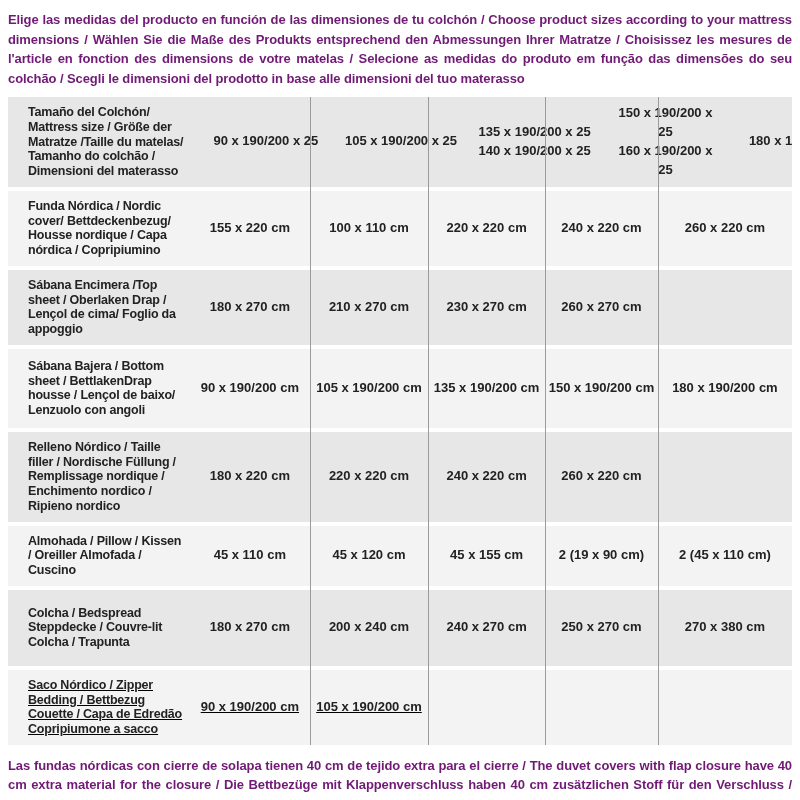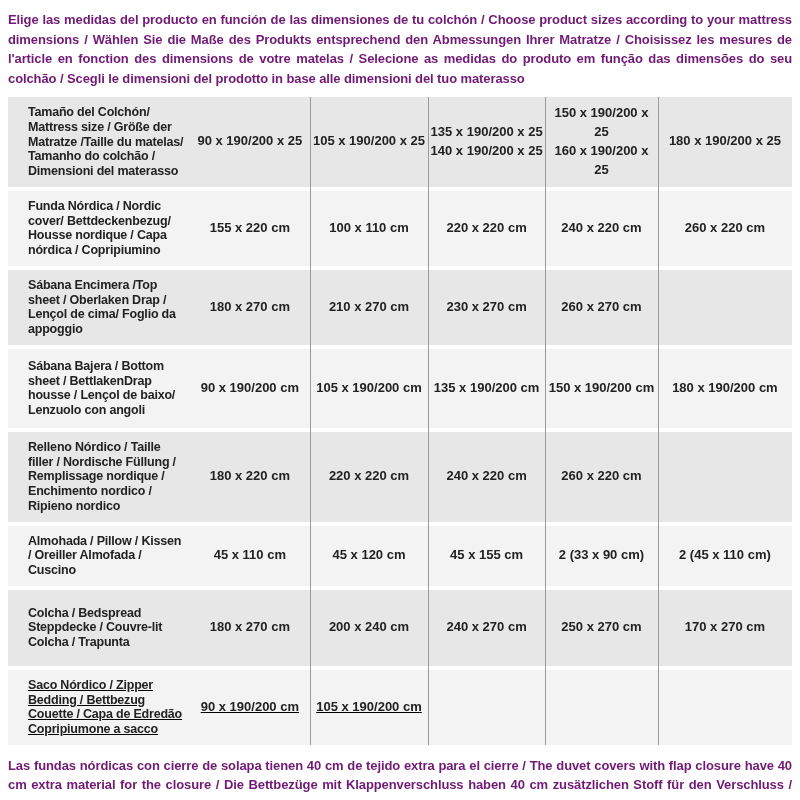--- a/index.html
+++ b/index.html
@@ -36,21 +36,21 @@
 
   .row {
     display: grid;
     grid-template-columns: 23.2% 15.3% 15.1% 14.9% 14.4% 17.1%;
     align-items: center;
     margin-bottom: 4px;
   }
   .row.shade-dark  { background: var(--row-dark, #e7e7e7); }
   .row.shade-light { background: var(--row-light, #f3f3f3); }
 
-  .r1 { min-height: 84px; }
+  .r1 { min-height: 84px; gap: 16px; }
   .r2 { min-height: 68px; }
   .r3 { min-height: 71px; }
   .r4 { min-height: 79px; }
   .r5 { min-height: 83px; }
   .r6 { min-height: 56px; }
   .r7 { min-height: 76px; }
   .r8 { min-height: 70px; text-decoration: underline; }
 
   .cell { color: #222222; }
   .cell.label {
@@ -126,31 +126,31 @@
     <div class="cell value">220 x 220 cm</div>
     <div class="cell value">240 x 220 cm</div>
     <div class="cell value">260 x 220 cm</div>
   </div>
 
   <div class="row shade-light r6">
     <div class="cell label">Almohada  / Pillow / Kissen / Oreiller Almofada / Cuscino</div>
     <div class="cell value">45 x 110 cm</div>
     <div class="cell value">45 x 120 cm</div>
     <div class="cell value">45 x 155 cm</div>
-    <div class="cell value">2 (33 x 90 cm)</div>
+    <div class="cell value">2 (19 x 90 cm)</div>
     <div class="cell value">2 (45 x 110 cm)</div>
   </div>
 
   <div class="row shade-dark r7">
     <div class="cell label">Colcha / Bedspread Steppdecke / Couvre-lit Colcha / Trapunta</div>
     <div class="cell value">180 x 270 cm</div>
     <div class="cell value">200 x 240 cm</div>
     <div class="cell value">240 x 270 cm</div>
     <div class="cell value">250 x 270 cm</div>
-    <div class="cell value">170 x 270 cm</div>
+    <div class="cell value">270 x 380 cm</div>
   </div>
 
   <div class="row shade-light r8">
     <div class="cell label">Saco Nórdico / Zipper Bedding / Bettbezug Couette  / Capa de Edredão Copripiumone a sacco</div>
     <div class="cell value">90 x 190/200 cm</div>
     <div class="cell value">105 x 190/200 cm</div>
     <div class="cell value"></div>
     <div class="cell value"></div>
     <div class="cell value"></div>
   </div>

